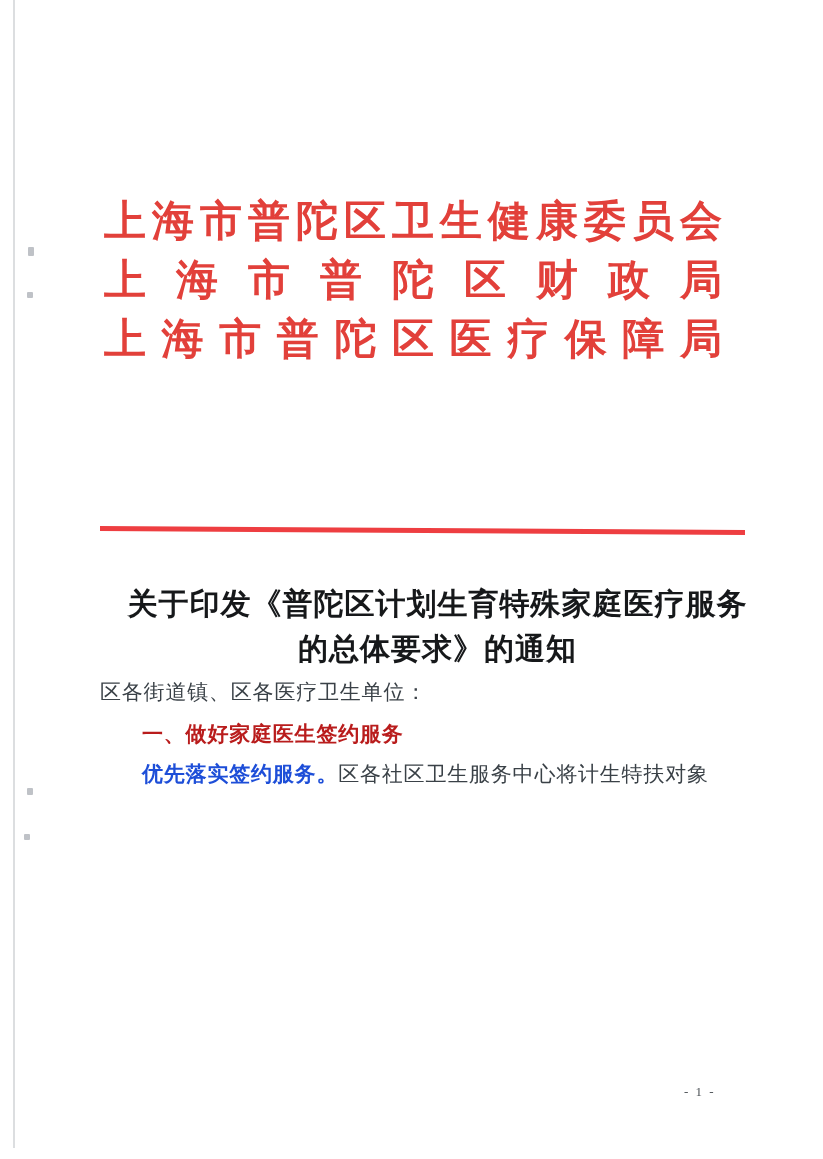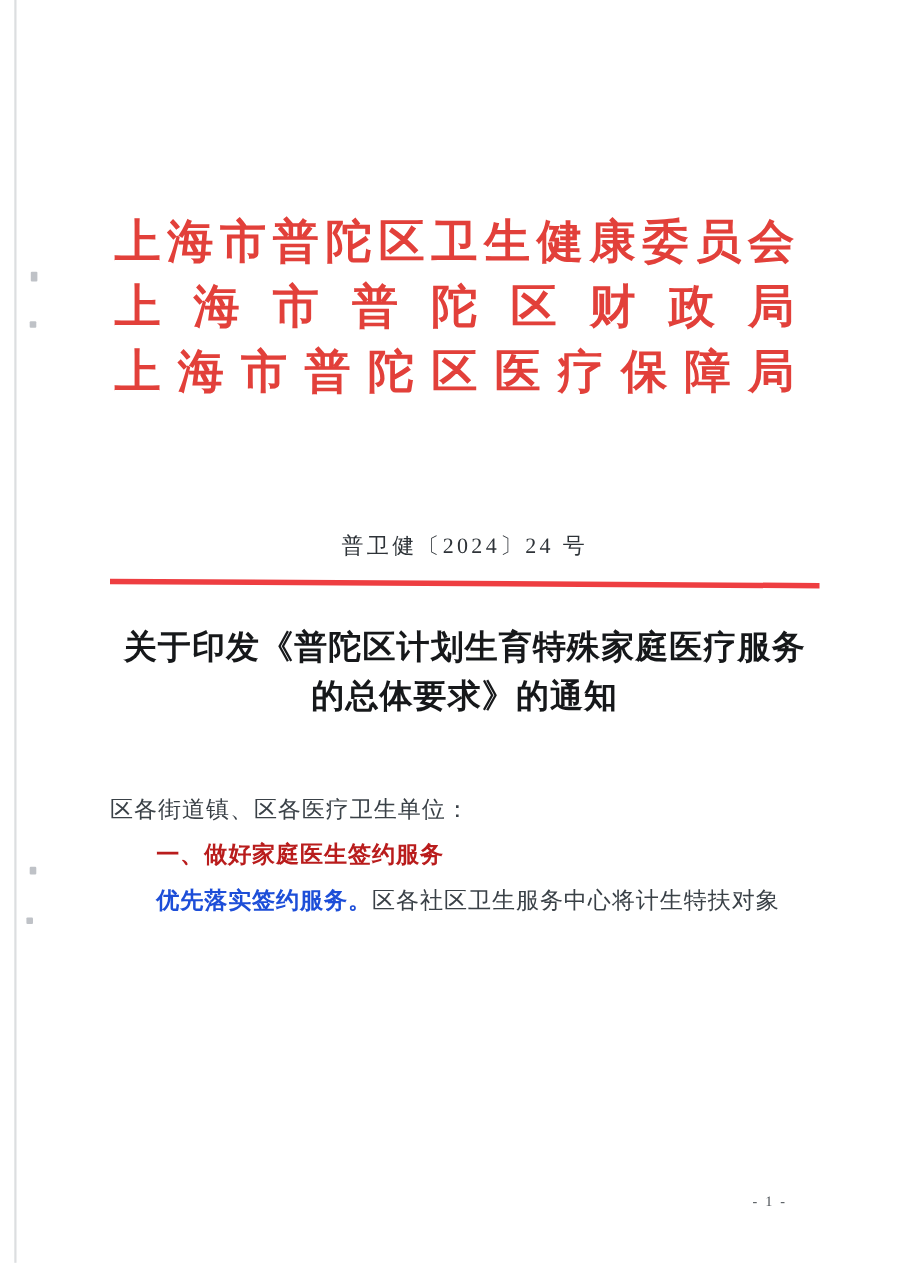--- a/index.html
+++ b/index.html
@@ -91,21 +91,21 @@
     font-weight: 700;
     line-height: 45px;
     letter-spacing: 1px;
     color: #16181a;
   }
 
   
   .body-text {
     position: absolute;
     left: 100px;
-    top: 716px;
+    top: 672px;
     width: 645px;
     font-size: 21px;
     line-height: 41px;
     letter-spacing: 0.8px;
     text-align: justify;
     color: #3a4147;
   }
   .body-text p {
     margin: 0;
   }
@@ -179,25 +179,24 @@
         <span>陀</span>
         <span>区</span>
         <span>医</span>
         <span>疗</span>
         <span>保</span>
         <span>障</span>
         <span>局</span>
       </div>
   </header>
 
-  <div class="doc-number">普卫健〔2024〕24 号</div>
 
   <div class="divider"></div>
 
-  <h1 class="doc-title" style="margin:0; font-size:30px;">
+  <h1 class="doc-title" style="margin:15px; font-size:30px;">
     <div>关于印发《普陀区计划生育特殊家庭医疗服务</div>
     <div>的总体要求》的通知</div>
   </h1>
 
   <div class="body-text">
     <p>区各街道镇、区各医疗卫生单位：</p>
     <p class="indent section-heading">一、做好家庭医生签约服务</p>
     <p class="indent"><span class="lead-bold">优先落实签约服务。</span><span>区各社区卫生服务中心将计生特扶对象</span></p>
   </div>
 

